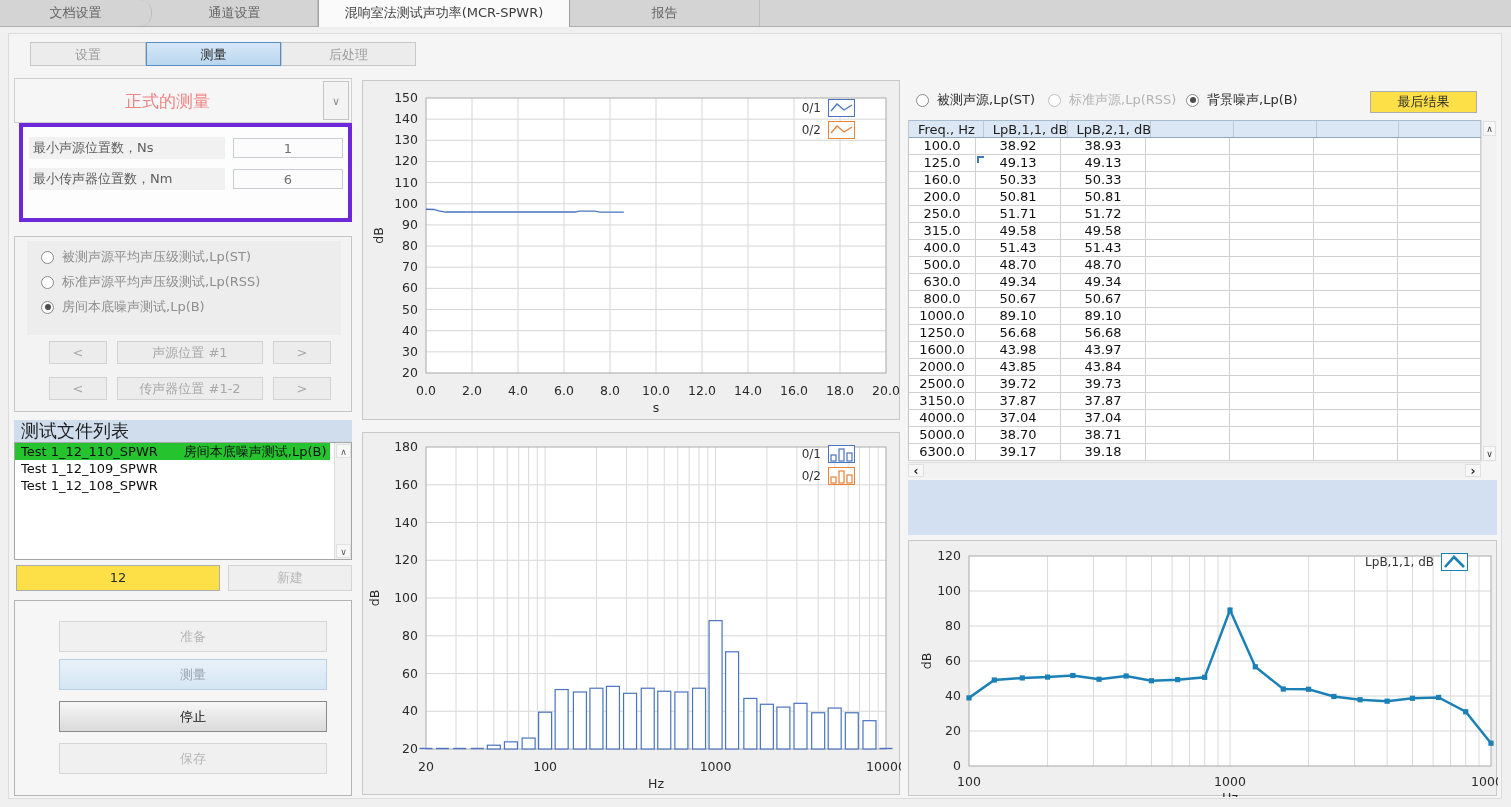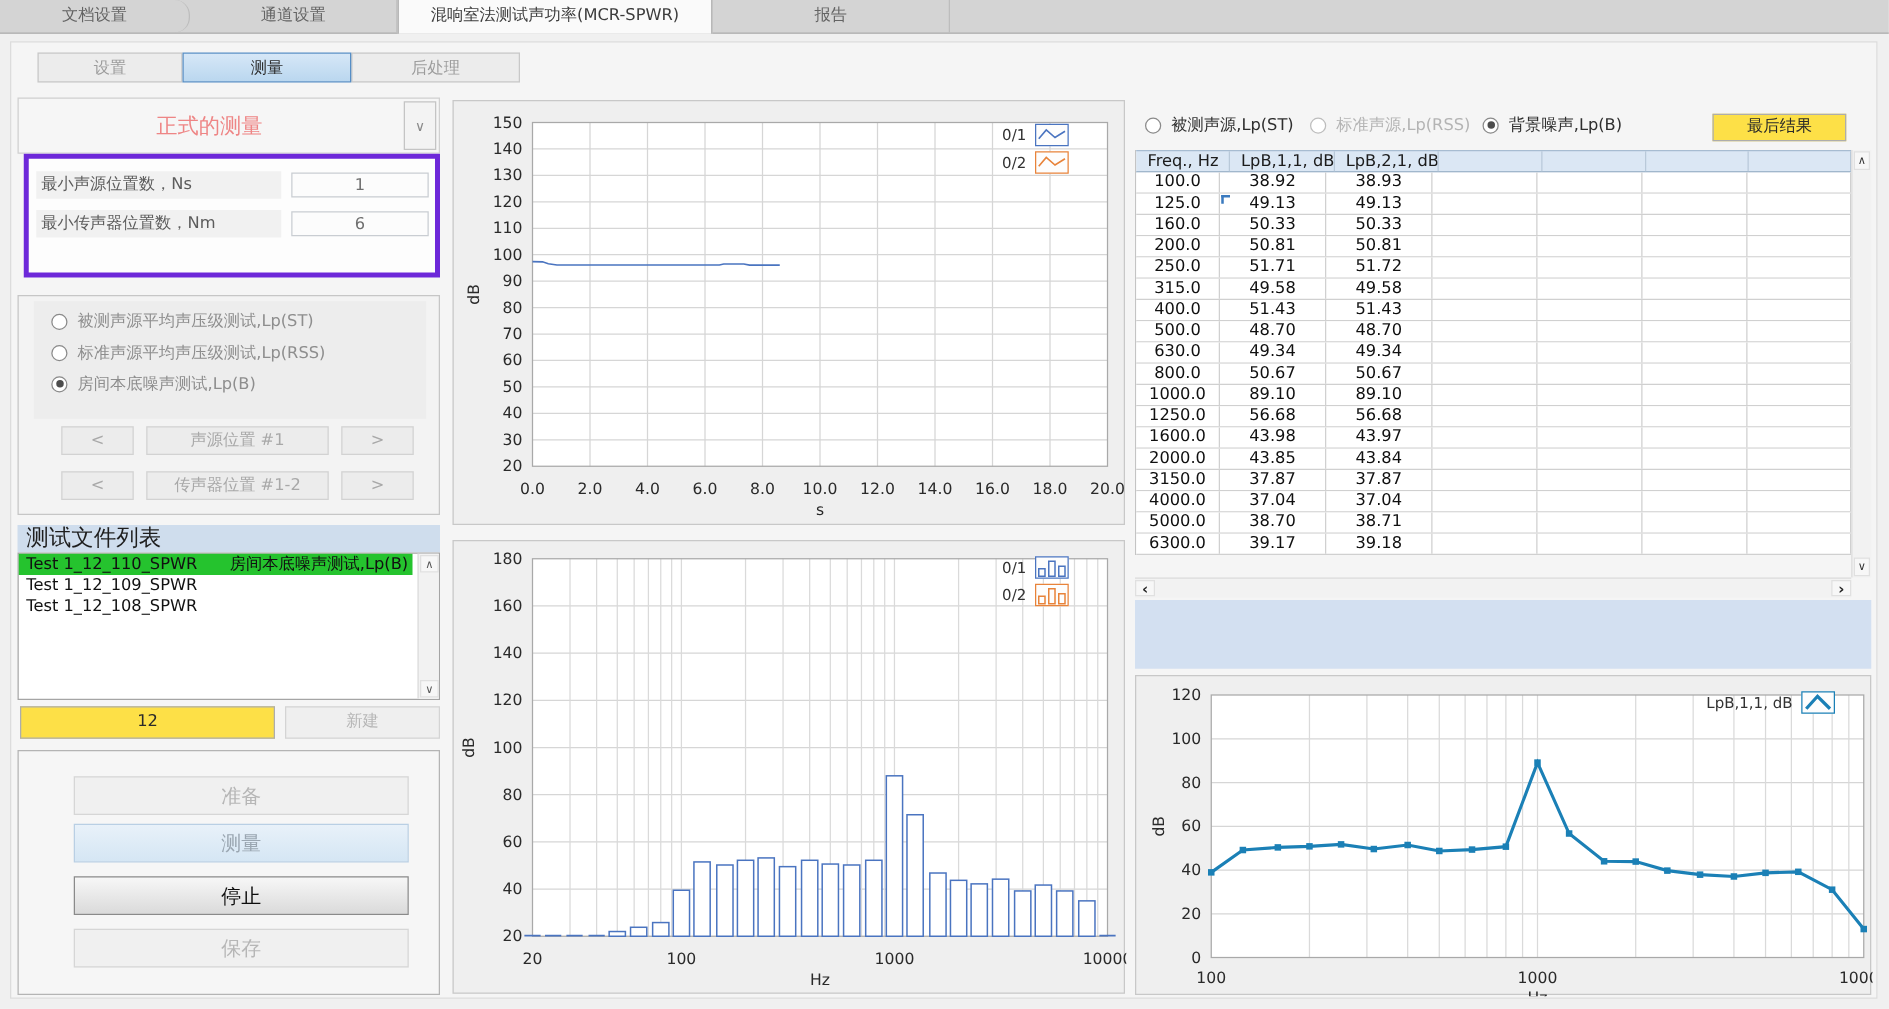--- a/index.html
+++ b/index.html
@@ -41,21 +41,21 @@
   .filelist{position:absolute;left:14px;top:442px;width:338px;height:118px;background:#ffffff;border:1px solid #a5a5a5;box-sizing:border-box;}
   .file-item{position:relative;height:17px;line-height:17px;font-size:13px;color:#111;padding-left:6px;white-space:nowrap;overflow:hidden;width:315px;box-sizing:border-box;}
   .file-item.sel{background:#25c32e;}
   .file-tag{margin-left:26px;}
   .vscroll{position:absolute;box-sizing:border-box;background:#f2f2f2;border-left:1px solid #dcdcdc;}
   .hscroll{position:absolute;box-sizing:border-box;background:#f2f2f2;border-top:1px solid #dcdcdc;}
   .scr-btn{position:absolute;text-align:center;color:#666;background:#f7f7f7;border:1px solid #e0e0e0;box-sizing:border-box;}
   .btn{position:absolute;box-sizing:border-box;text-align:center;font-size:13px;}
   .btn-plain{background:#fde047;border:1px solid #adadad;color:#2a2a2a;}
   .btn-dis{background:#efefef;border:1px solid #d4d4d4;color:#b6b6b6;}
-  .act-btn{position:absolute;left:44px;width:268px;height:31px;line-height:29px;text-align:center;font-size:16px;box-sizing:border-box;}
+  .act-btn{position:absolute;left:44px;width:268px;height:31px;line-height:29px;text-align:center;font-size:13px;box-sizing:border-box;}
   .act-disabled{background:#f0f0f0;border:1px solid #d6d6d6;color:#b6b6b6;}
   .act-armed{background:linear-gradient(#e8f1f9,#d5e6f4);border:1px solid #b9cfe4;color:#9aa6b1;}
   .act-active{background:linear-gradient(#f7f7f7,#dadada);border:1px solid #8a8a8a;color:#0d0d0d;}
   
   .rradio{position:absolute;display:flex;align-items:center;gap:8px;height:16px;}
   .final-btn{position:absolute;left:1370px;top:91px;width:107px;height:22px;line-height:20px;}
   .rtable{position:absolute;left:908px;top:120px;width:573px;box-sizing:border-box;border-left:1px solid #c4c4c4;}
   .thead{display:flex;height:18px;background:#dbe7f4;border-top:1px solid #a7bcd1;border-bottom:1px solid #8fa8bf;box-sizing:border-box;}
   .th{font-size:13px;color:#1c1c1c;line-height:17px;padding-left:9px;border-right:1px solid #b9c9d9;box-sizing:border-box;white-space:nowrap;overflow:hidden;}
   .trow{display:flex;height:17px;background:#fff;border-bottom:1px solid #d0d0d0;box-sizing:border-box;}
@@ -473,20 +473,29 @@
     <div class="trow">
       <div class="td" style="width: 67px;">2000.0</div>
       <div class="td" style="width: 85px;">43.85</div>
       <div class="td" style="width: 85px;">43.84</div>
       <div class="td" style="width: 84px;"></div>
       <div class="td" style="width: 84px;"></div>
       <div class="td" style="width: 84px;"></div>
       <div class="td" style="width: 83px;"></div>
     </div>
     <div class="trow">
+      <div class="td" style="width: 67px;">2500.0</div>
+      <div class="td" style="width: 85px;">39.72</div>
+      <div class="td" style="width: 85px;">39.73</div>
+      <div class="td" style="width: 84px;"></div>
+      <div class="td" style="width: 84px;"></div>
+      <div class="td" style="width: 84px;"></div>
+      <div class="td" style="width: 83px;"></div>
+    </div>
+    <div class="trow">
       <div class="td" style="width: 67px;">3150.0</div>
       <div class="td" style="width: 85px;">37.87</div>
       <div class="td" style="width: 85px;">37.87</div>
       <div class="td" style="width: 84px;"></div>
       <div class="td" style="width: 84px;"></div>
       <div class="td" style="width: 84px;"></div>
       <div class="td" style="width: 83px;"></div>
     </div>
     <div class="trow">
       <div class="td" style="width: 67px;">4000.0</div>

